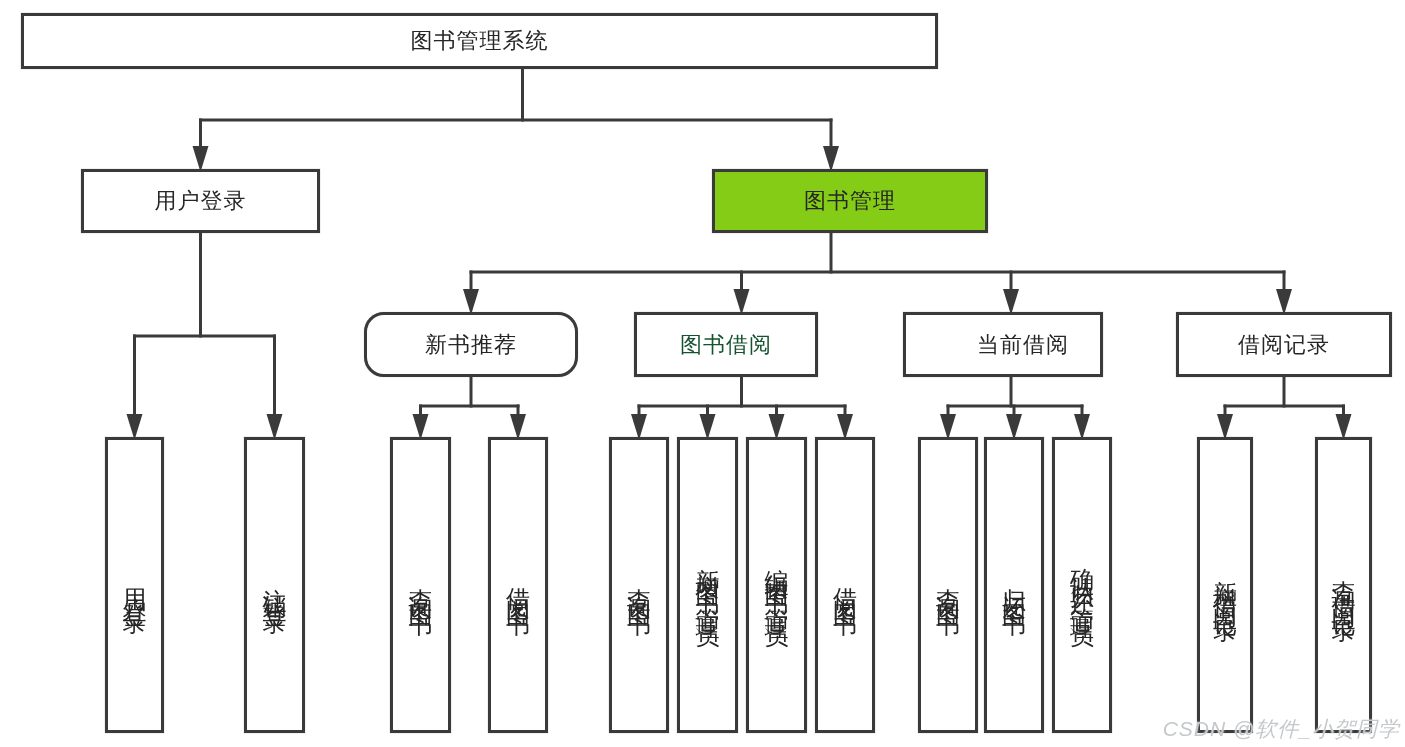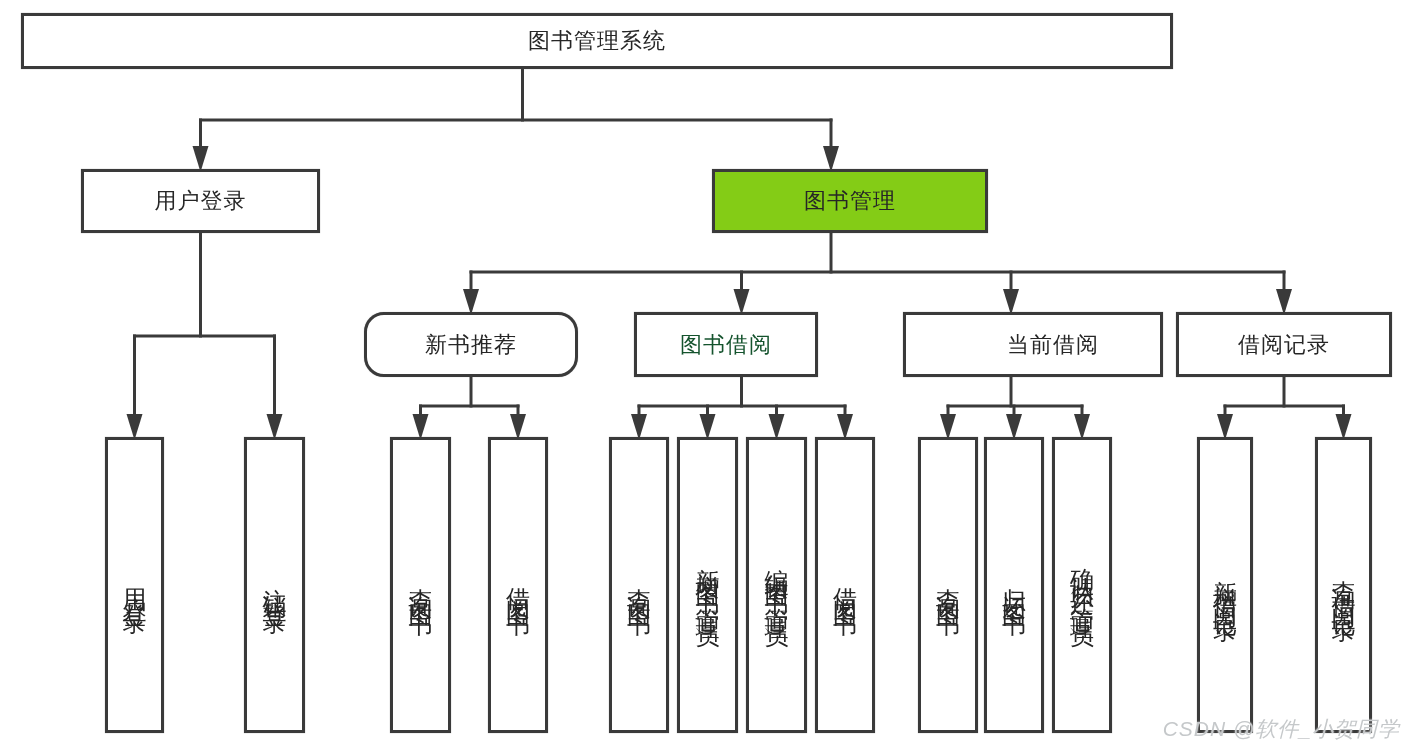--- a/index.html
+++ b/index.html
@@ -95,26 +95,26 @@
       <line x1="1082" y1="404.5" x2="1082" y2="416" stroke="#3a3a3a" stroke-width="3"></line>
       <polygon points="1074,414 1090,414 1082,440" fill="#3a3a3a"></polygon>
       <line x1="1284" y1="376" x2="1284" y2="407.5" stroke="#3a3a3a" stroke-width="3"></line>
       <line x1="1223.5" y1="406" x2="1345" y2="406" stroke="#3a3a3a" stroke-width="3"></line>
       <line x1="1225" y1="404.5" x2="1225" y2="416" stroke="#3a3a3a" stroke-width="3"></line>
       <polygon points="1217,414 1233,414 1225,440" fill="#3a3a3a"></polygon>
       <line x1="1343.5" y1="404.5" x2="1343.5" y2="416" stroke="#3a3a3a" stroke-width="3"></line>
       <polygon points="1335.5,414 1351.5,414 1343.5,440" fill="#3a3a3a"></polygon>
     </svg>
   <div id="nodes">
-      <div class="node" style="left: 21px; top: 13px; width: 1152px; height: 56px; border-color: rgb(58, 58, 58); color: rgb(38, 38, 38); background: rgb(255, 255, 255);">图书管理系统</div>
+      <div class="node" style="left: 21px; top: 13px; width: 917px; height: 56px; border-color: rgb(58, 58, 58); color: rgb(38, 38, 38); background: rgb(255, 255, 255);">图书管理系统</div>
       <div class="node" style="left: 81px; top: 169px; width: 239px; height: 64px; border-color: rgb(58, 58, 58); color: rgb(38, 38, 38); background: rgb(255, 255, 255);">用户登录</div>
       <div class="node" style="left: 712px; top: 169px; width: 276px; height: 64px; border-color: rgb(58, 58, 58); color: rgb(38, 38, 38); background: #84cc16;">图书管理</div>
       <div class="node" style="left: 364px; top: 312px; width: 214px; height: 65px; border-color: rgb(58, 58, 58); color: rgb(38, 38, 38); background: rgb(255, 255, 255); border-radius: 20px;">新书推荐</div>
       <div class="node" style="left: 634px; top: 312px; width: 184px; height: 65px; border-color: rgb(58, 58, 58); color: #14532d; background: rgb(255, 255, 255); text-align: center;">图书借阅</div>
-      <div class="node" style="left: 903px; top: 312px; width: 260px; height: 65px; border-color: rgb(58, 58, 58); color: rgb(38, 38, 38); background: rgb(255, 255, 255); padding-left: 40px;">当前借阅</div>
+      <div class="node" style="left: 903px; top: 312px; width: 200px; height: 65px; border-color: rgb(58, 58, 58); color: rgb(38, 38, 38); background: rgb(255, 255, 255); padding-left: 40px;">当前借阅</div>
       <div class="node" style="left: 1176px; top: 312px; width: 216px; height: 65px; border-color: rgb(58, 58, 58); color: rgb(38, 38, 38); background: rgb(255, 255, 255);">借阅记录</div>
       <div class="node vertical" style="left: 105px; top: 437px; width: 59px; height: 296px; border-color: rgb(58, 58, 58); color: rgb(38, 38, 38); background: rgb(255, 255, 255);">用户登录</div>
       <div class="node vertical" style="left: 244px; top: 437px; width: 61px; height: 296px; border-color: rgb(58, 58, 58); color: rgb(38, 38, 38); background: rgb(255, 255, 255);">注销登录</div>
       <div class="node vertical" style="left: 390px; top: 437px; width: 61px; height: 296px; border-color: rgb(58, 58, 58); color: rgb(38, 38, 38); background: rgb(255, 255, 255);">查询图书</div>
       <div class="node vertical" style="left: 488px; top: 437px; width: 60px; height: 296px; border-color: rgb(58, 58, 58); color: rgb(38, 38, 38); background: rgb(255, 255, 255);">借阅图书</div>
       <div class="node vertical" style="left: 609px; top: 437px; width: 60px; height: 296px; border-color: rgb(58, 58, 58); color: rgb(38, 38, 38); background: rgb(255, 255, 255);">查询图书</div>
       <div class="node vertical" style="left: 677px; top: 437px; width: 61px; height: 296px; border-color: rgb(58, 58, 58); color: rgb(38, 38, 38); background: rgb(255, 255, 255);">新增图书（管理员）</div>
       <div class="node vertical" style="left: 746px; top: 437px; width: 61px; height: 296px; border-color: rgb(58, 58, 58); color: rgb(38, 38, 38); background: rgb(255, 255, 255);">编辑图书（管理员）</div>
       <div class="node vertical" style="left: 815px; top: 437px; width: 60px; height: 296px; border-color: rgb(58, 58, 58); color: rgb(38, 38, 38); background: rgb(255, 255, 255);">借阅图书</div>
       <div class="node vertical" style="left: 918px; top: 437px; width: 60px; height: 296px; border-color: rgb(58, 58, 58); color: rgb(38, 38, 38); background: rgb(255, 255, 255);">查询图书</div>

